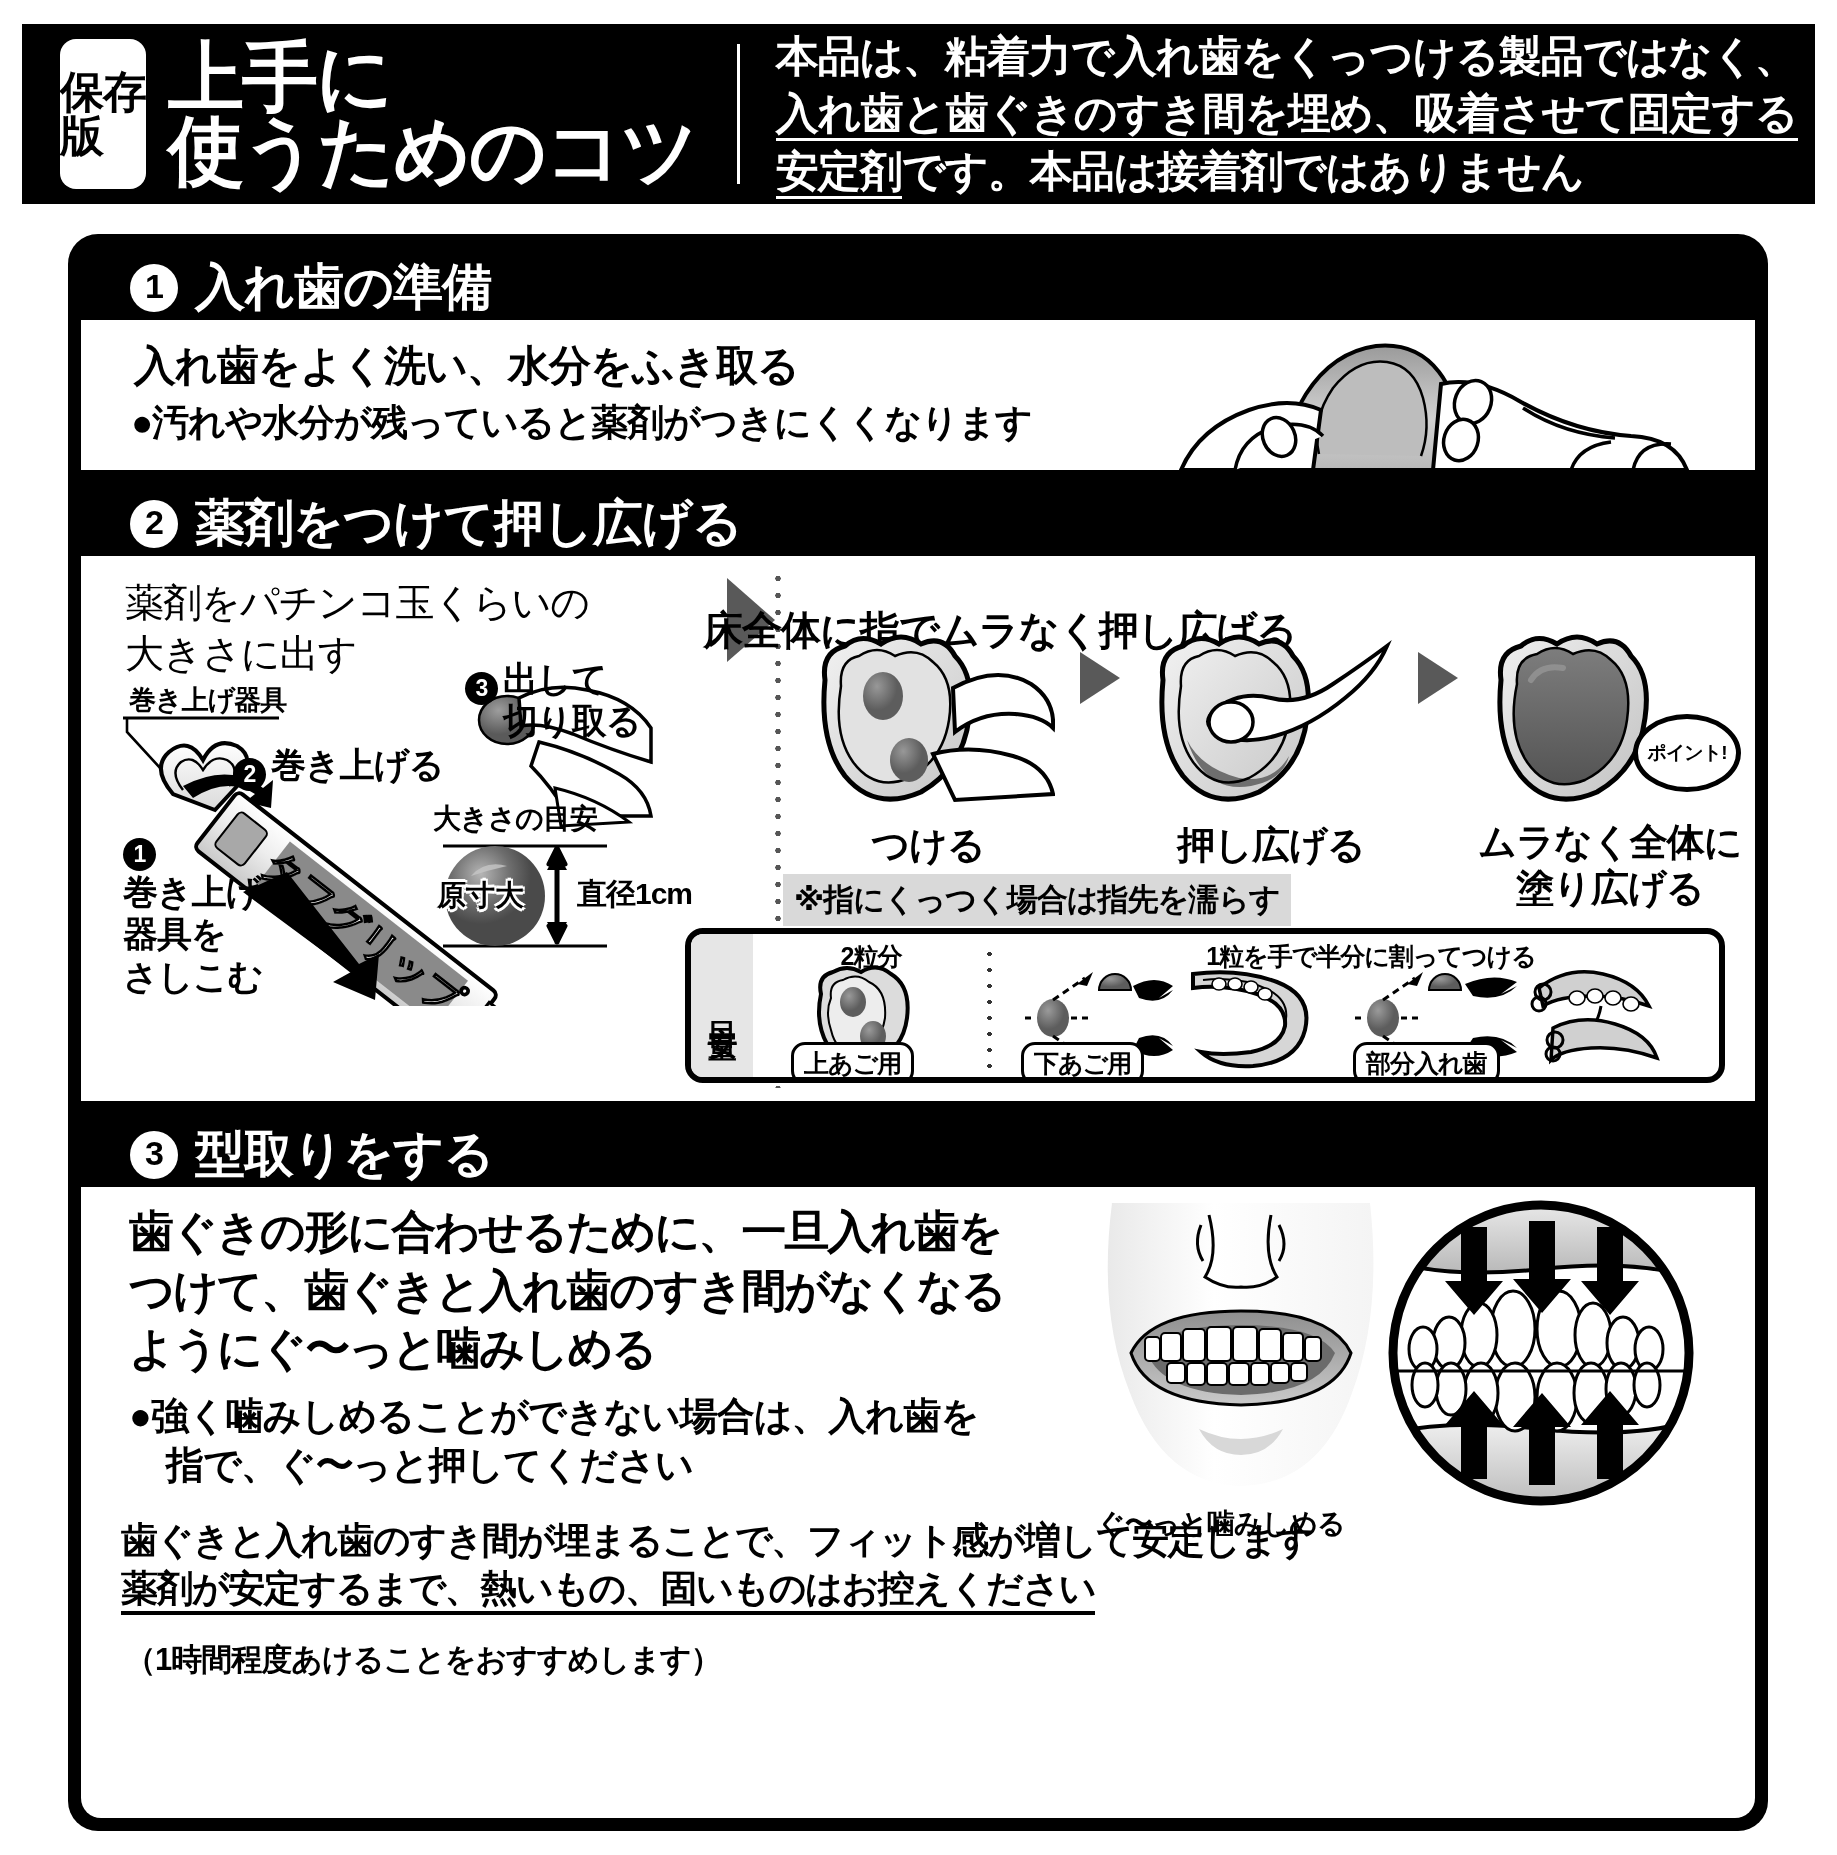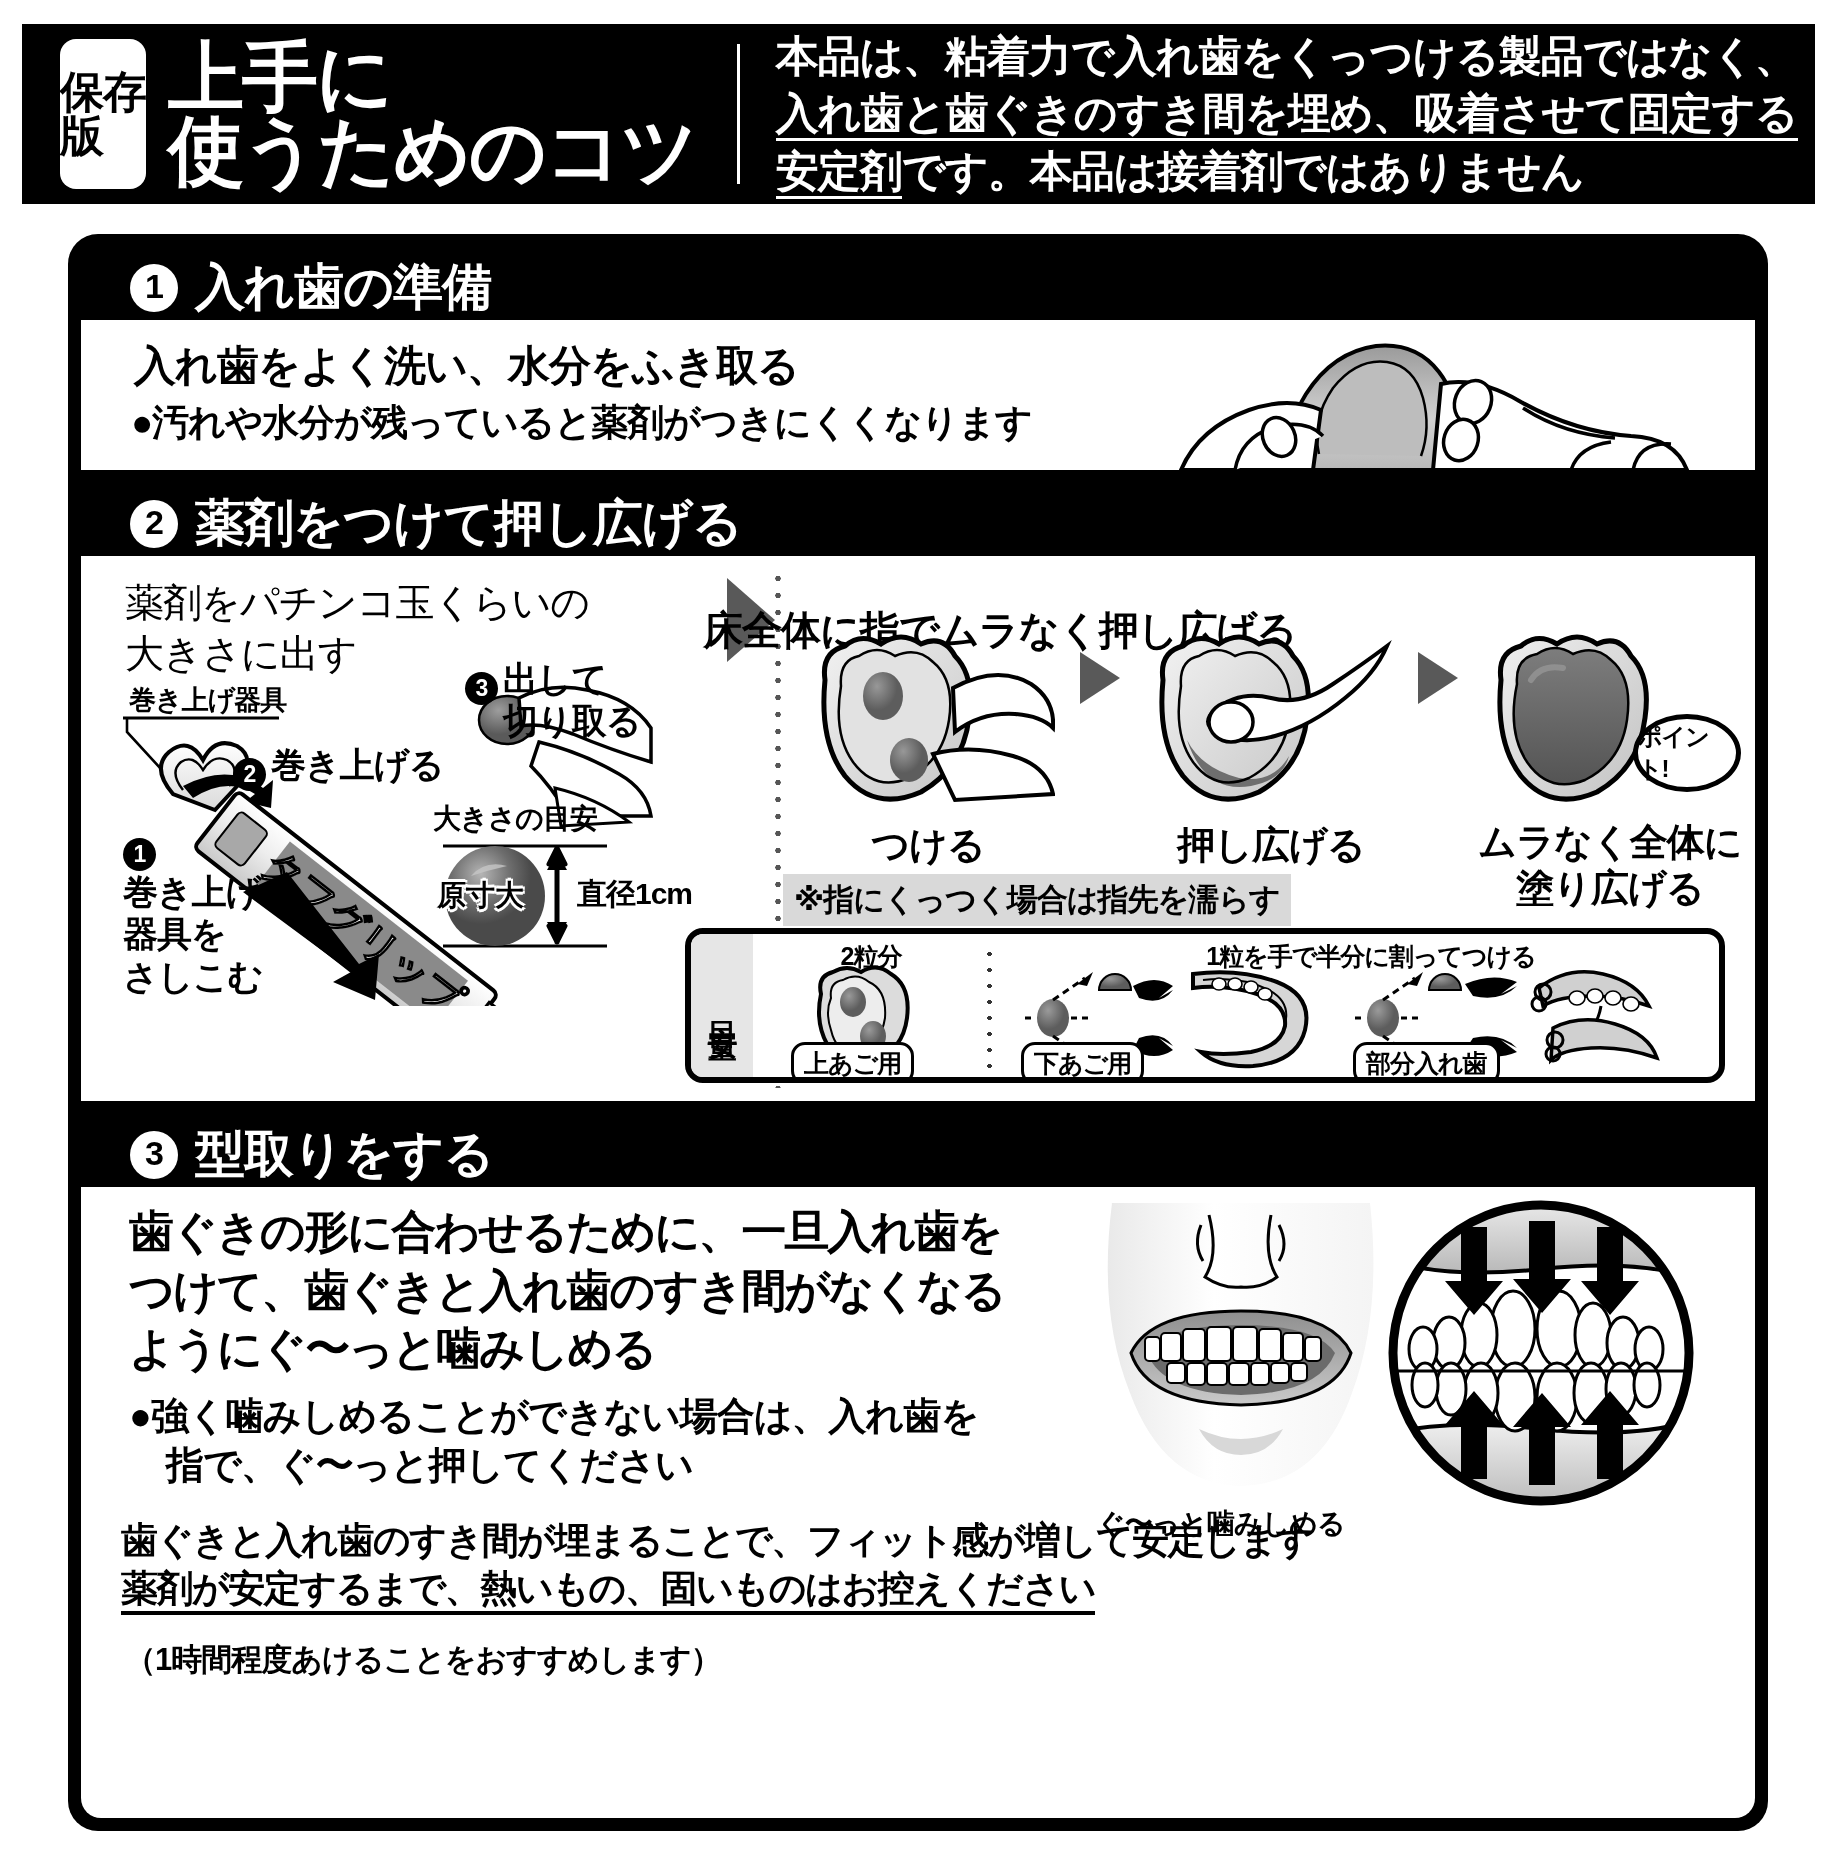--- a/index.html
+++ b/index.html
@@ -79,21 +79,21 @@
   .numblk { display:inline-flex; width:33px;height:33px;border-radius:50%;background:#000;color:#fff;
             font-size:23px;font-weight:900;align-items:center;justify-content:center;
             vertical-align:-5px; margin-right:5px; }
 
   
   .cap { position:absolute; font-weight:900; font-size:38px; letter-spacing:-1px; text-align:center; }
   .note-gray { position:absolute; background:#d9d9d9; font-weight:800; font-size:31px;
                padding:5px 11px; letter-spacing:-1px; }
   .point-badge { position:absolute; width:108px;height:78px; border:5px solid #000; border-radius:50%;
                  display:flex;align-items:center;justify-content:center; background:#fff;
-                 font-weight:900;font-size:24px; letter-spacing:-1px;}
+                 font-weight:900;font-size:19px; letter-spacing:-1px;}
 
   
   .dose { position:absolute; left:604px; top:372px; width:1040px; height:155px;
           border:6px solid #000; border-radius:18px; background:#fff; overflow:hidden; }
   .dose-side { position:absolute; left:0; top:0; width:62px; height:100%;
                background:#e6e6e6; display:flex; align-items:center; justify-content:center; }
   .dose-side span { font-weight:900; font-size:30px; writing-mode: vertical-rl; letter-spacing:6px; }
   .dose-hdr { position:absolute; font-weight:700; font-size:25px; letter-spacing:-1px; text-align:center;}
   .pill { position:absolute; border:3px solid #000; border-radius:14px; background:#fff;
           font-weight:800; font-size:25px; padding:2px 10px; letter-spacing:-1px; }

